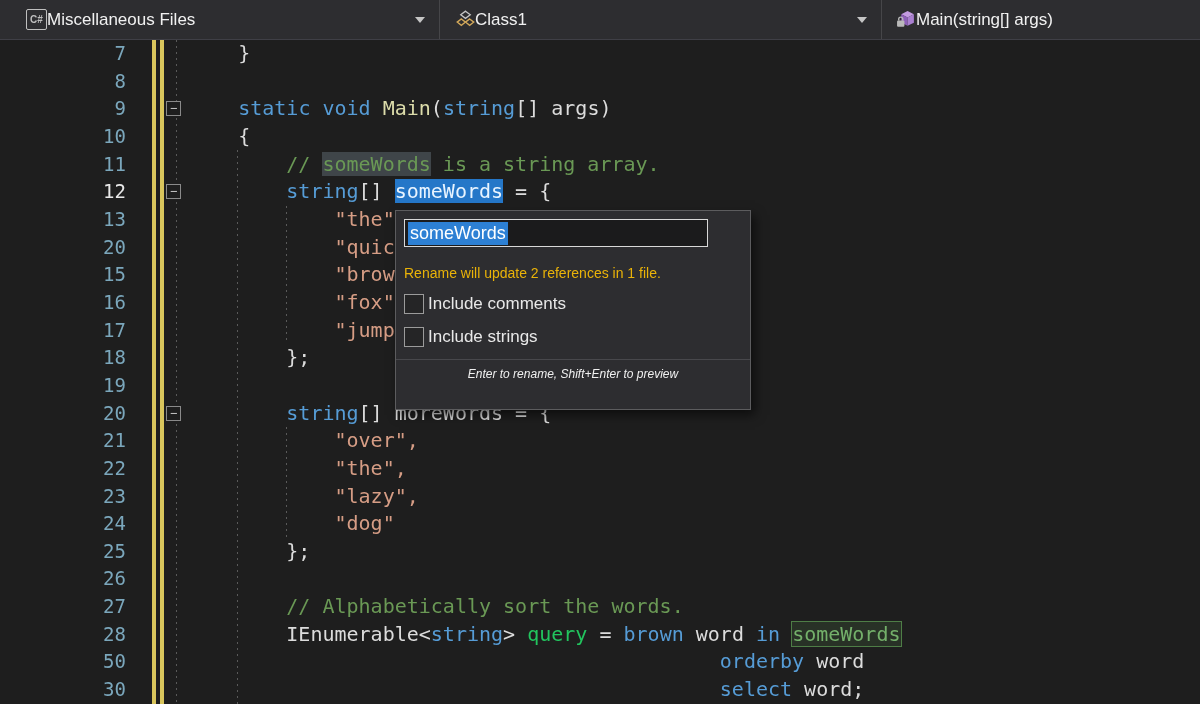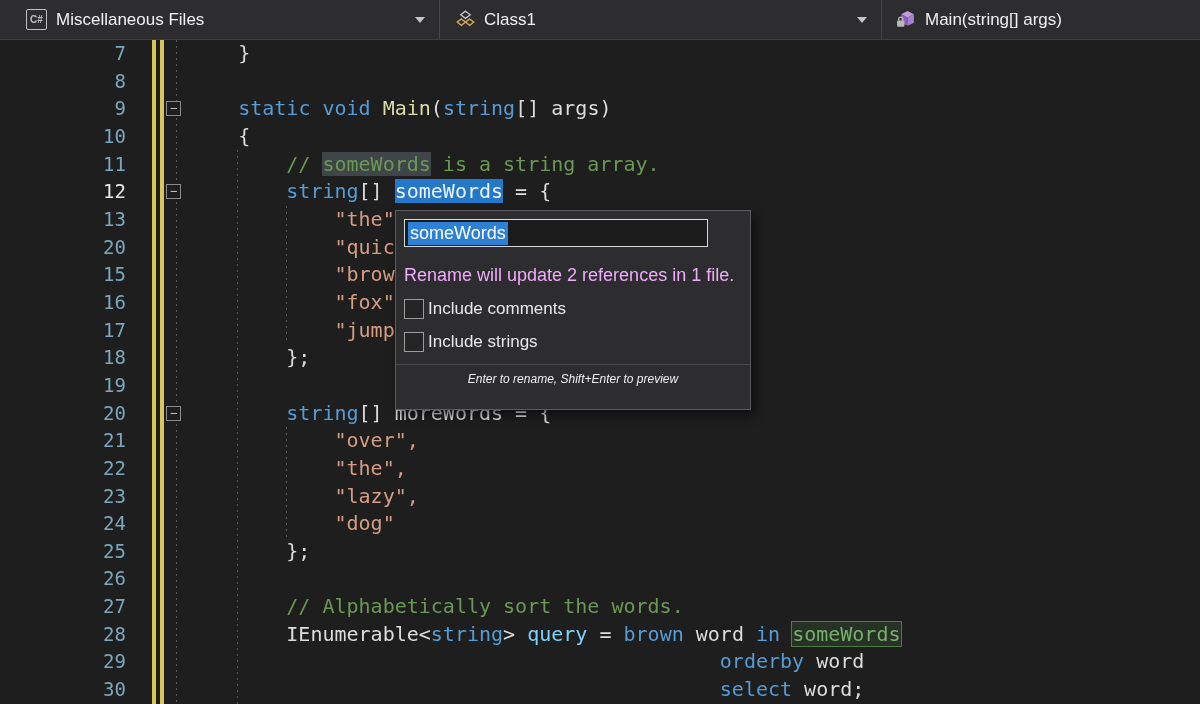--- a/index.html
+++ b/index.html
@@ -6,21 +6,21 @@
   html,body { width:1200px; height:704px; overflow:hidden; background:#1e1e1e; }
   body { font-family:"Liberation Sans", sans-serif; }
   .screen { position:relative; width:1200px; height:704px; background:#1e1e1e; }
 
   
   .navbar { display:flex; height:40px; background:#2d2d30; border-bottom:1px solid #3f3f46; color:#f1f1f1; font-size:17px; }
   .nav-sec { display:flex; align-items:center; height:100%; border-right:1px solid #464649; }
   .nav-sec.s1 { width:440px; padding-left:26px; }
   .nav-sec.s2 { width:442px; padding-left:16px; }
   .nav-sec.s3 { flex:1; padding-left:14px; border-right:none; }
-  .navlabel { margin-left:9px; white-space:nowrap; }
+  .navlabel { white-space:nowrap; }
   .chev { margin-left:auto; margin-right:14px; width:0; height:0;
           border-left:5px solid transparent; border-right:5px solid transparent; border-top:6px solid #c5c5c5; }
   .csicon { display:inline-flex; align-items:center; justify-content:center; width:21px; height:21px;
             border:1.5px solid #bfbfbf; border-radius:2px; font-size:10px; font-weight:bold; color:#bfbfbf; }
 
   
   .editor { position:relative; height:664px; background:#1e1e1e;
             font-family:"DejaVu Sans Mono","Liberation Mono",monospace; }
   .changebar { position:absolute; top:0; bottom:0; width:4px; background:#d9c55c; z-index:1; }
   .cb1 { left:152px; } .cb2 { left:160px; }
@@ -37,33 +37,33 @@
   .lnum.cur { color:#e8e8e8; }
   .foldcol { width:50px; position:relative; }
   .foldbox { position:absolute; left:26px; top:6px; width:15px; height:15px; border:1px solid #8a8a8a;
              background:#1e1e1e; color:#c5c5c5; font-size:12px; line-height:13px; text-align:center; }
   .code { white-space:pre; font-size:20px; color:#dcdcdc; }
   .tk-pl { color:#dcdcdc; }
   .tk-kw { color:#569cd6; }
   .tk-cm { color:#6a9955; }
   .tk-st { color:#d69d85; }
   .tk-mt { color:#dcdcaa; }
-  .tk-vr { color:#7dd3fc; }
+  .tk-vr { color:#22c55e; }
   .tk-cmhl  { color:#6a9955; background:#3f4549; }
   .tk-selhl { color:#e8f4ff; background:#2577c8; }
   .tk-grnhl { color:#74b06a; background:rgba(90,140,80,.18); box-shadow:0 0 0 1px #4e7d46; }
 
   
   .popup { position:absolute; left:395px; top:170px; width:356px; height:200px; z-index:5;
            background:#2d2d30; border:1px solid #5c5c5e; box-shadow:4px 5px 10px rgba(0,0,0,.55);
            font-family:"Liberation Sans", sans-serif; color:#e8e8e8; }
   .rn-input { margin:8px 10px 0 8px; width:304px; height:28px; background:#1b1b1c; border:1px solid #d8d8d8;
               display:flex; align-items:center; padding-left:3px; font-size:18px; }
   .rn-sel   { background:#2d80d4; color:#ffffff; padding:1px 2px; }
-  .rn-msg   { margin:18px 10px 0 8px; font-size:18px; color:#f0abfc; }
+  .rn-msg   { margin:18px 10px 0 8px; font-size:14px; color:#eab308; }
   .rn-check { display:flex; align-items:center; margin:13px 10px 0 8px; gap:4px; }
   .rn-box   { width:20px; height:20px; border:1px solid #9b9b9b; background:#252526; flex:none; }
   .rn-label { font-size:17px; color:#e8e8e8; }
   .rn-footer{ margin-top:12px; border-top:1px solid #48484c; padding:7px 8px 0 8px;
               font-style:italic; font-size:12px; color:#f0f0f0; text-align:center; }
 </style>
 </head>
 <body>
 
 <div class="screen">
@@ -218,21 +218,21 @@
           <div class="lnum">27</div>
           <div class="foldcol"></div>
           <div class="code"><span class="tk-pl">        </span><span class="tk-cm">// Alphabetically sort the words.</span></div>
         </div>
         <div class="row">
           <div class="lnum">28</div>
           <div class="foldcol"></div>
           <div class="code"><span class="tk-pl">        </span><span class="tk-pl">IEnumerable&lt;</span><span class="tk-kw">string</span><span class="tk-pl">&gt; </span><span class="tk-vr">query</span><span class="tk-pl"> = </span><span class="tk-kw">brown</span><span class="tk-pl"> word </span><span class="tk-kw">in</span><span class="tk-pl"> </span><span class="tk-grnhl">someWords</span></div>
         </div>
         <div class="row">
-          <div class="lnum">29</div>
+          <div class="lnum">50</div>
           <div class="foldcol"></div>
           <div class="code"><span class="tk-pl">                                            </span><span class="tk-kw">orderby</span><span class="tk-pl"> word</span></div>
         </div>
         <div class="row">
           <div class="lnum">30</div>
           <div class="foldcol"></div>
           <div class="code"><span class="tk-pl">                                            </span><span class="tk-kw">select</span><span class="tk-pl"> word;</span></div>
         </div>
       </div>
 

